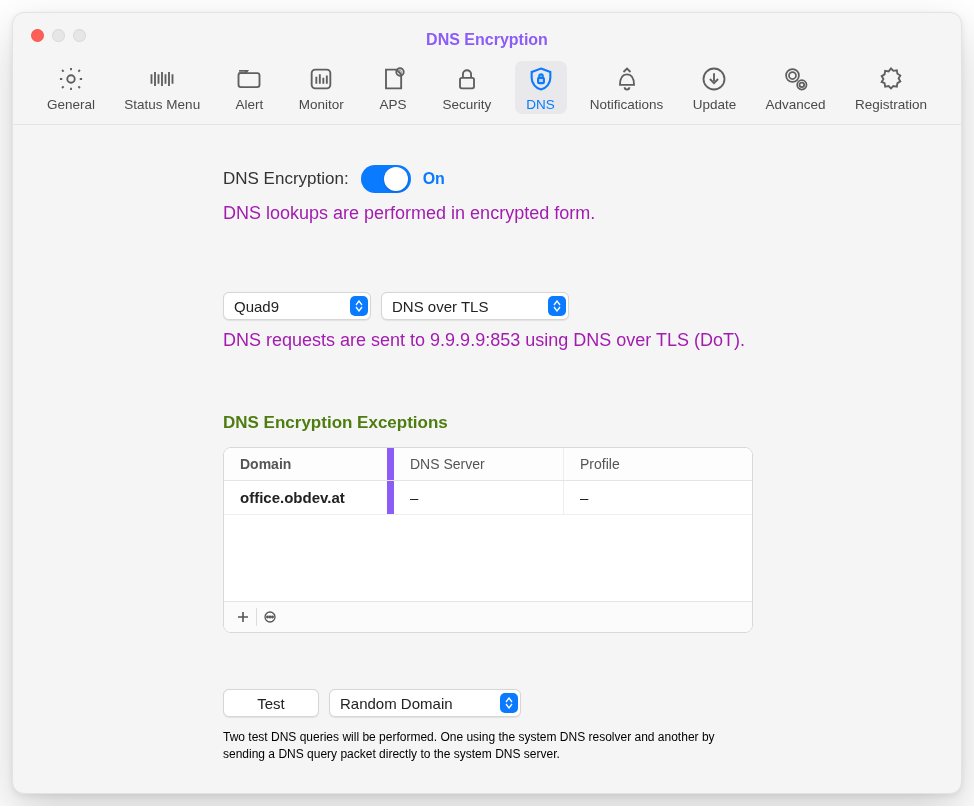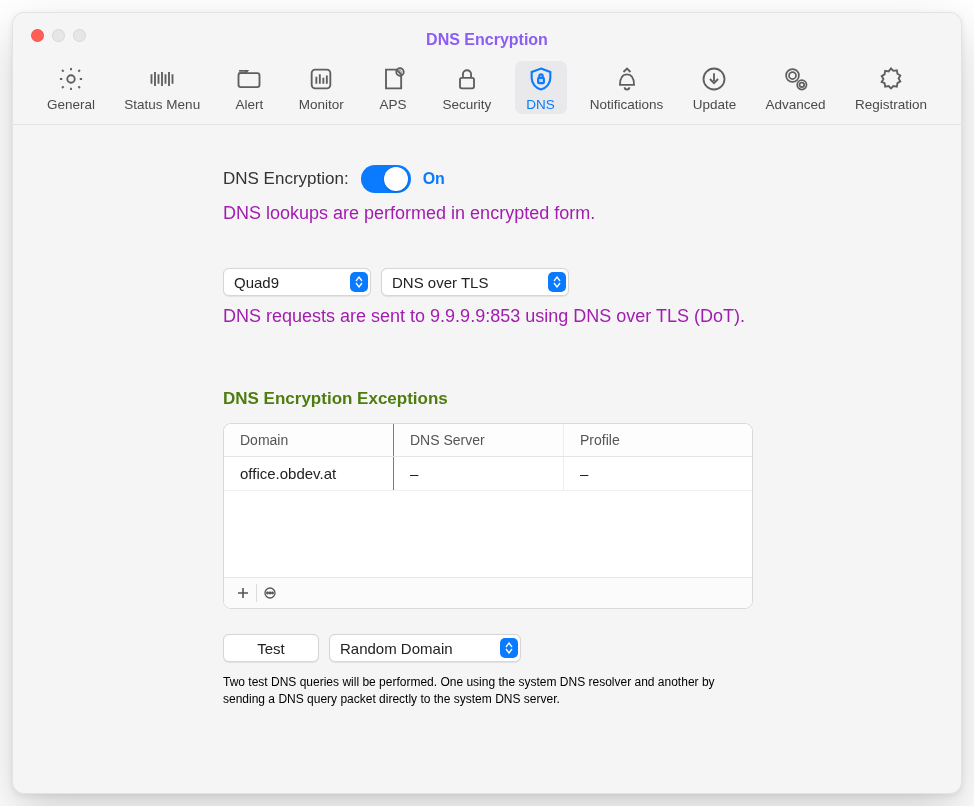--- a/index.html
+++ b/index.html
@@ -139,21 +139,21 @@
     overflow: hidden;
   }
   .thead {
     display: flex;
     font-size: 14px;
     color: #555;
     border-bottom: 1px solid #e4e4e4;
     background: #fdfdfd;
   }
   .th, .td { padding: 8px 16px; }
-  .col-domain { flex: 0 0 170px; border-right: 1px solid #8b5cf6; }
+  .col-domain { flex: 0 0 170px; border-right: 7px solid #8b5cf6; font-weight: bold; }
   .col-server { flex: 0 0 170px; border-right: 1px solid #ededed; }
   .col-profile { flex: 1 1 auto; }
   .tbody { min-height: 120px; }
   .trow {
     display: flex;
     font-size: 15px; color: #222;
     border-bottom: 1px solid #f0f0f0;
     align-items: flex-end;
   }
   .tfoot {
@@ -163,21 +163,21 @@
     border-top: 1px solid #e4e4e4;
     background: #fbfbfb;
     padding: 4px 6px;
   }
   .small-btn {
     width: 26px; height: 22px;
     display: flex; align-items: center; justify-content: center;
     color: #555;
   }
   .divider-v { width:1px; height:18px; background:#dcdcdc; }
-  .test-block { margin-top: 25px; }
+  .test-block { margin-top: 56px; }
   .test-hint { color: #000000; font-size: 12px; margin-top: 12px; line-height: 1.45; max-width: 520px;}
 </style>
 </head>
 <body>
 
 <div class="window">
 
   <div class="titlebar">
     <div class="traffic-lights">
       <div class="tl close"></div>
@@ -319,21 +319,21 @@
   <div class="content">
     <div class="inner">
 
       <div class="row">
         <span class="label-strong">DNS Encryption:</span>
         <span class="switch"></span>
         <span class="switch-state">On</span>
       </div>
       <div class="hint">DNS lookups are performed in encrypted form.</div>
 
-      <div class="row" style="margin-top:44px; gap:10px;">
+      <div class="row" style="margin-top:68px; gap:10px;">
         <div class="select" style="width:148px; justify-content:space-between;">
           <span>Quad9</span>
           <span class="chev">
             <svg viewBox="0 0 8 6">
                 <path d="M1 5 L4 1 L7 5" fill="none" stroke="#fff" stroke-width="1.3"></path>
               </svg>
             <svg viewBox="0 0 8 6">
                 <path d="M1 1 L4 5 L7 1" fill="none" stroke="#fff" stroke-width="1.3"></path>
               </svg>
           </span>

